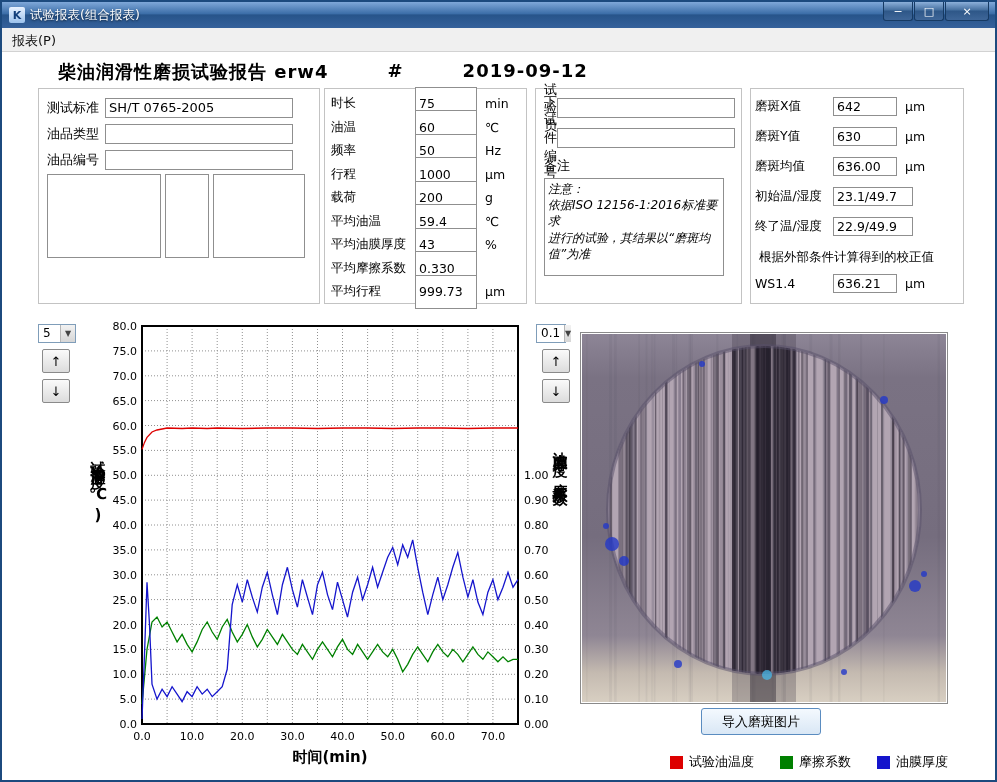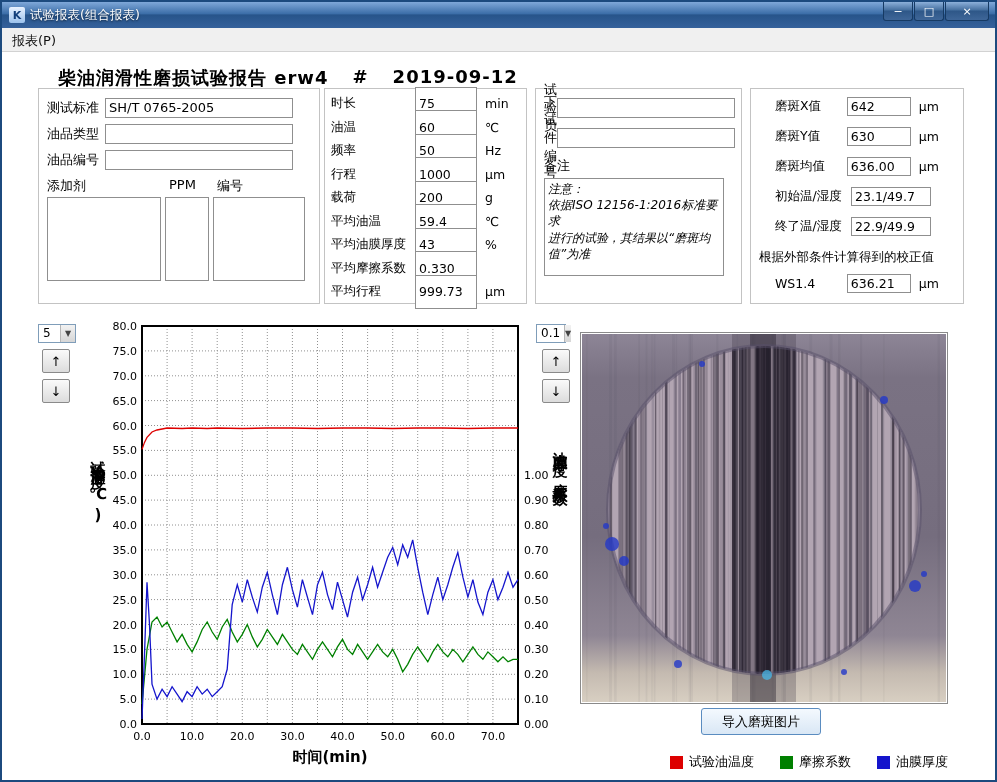--- a/index.html
+++ b/index.html
@@ -18,22 +18,22 @@
   .cap { width:30px; height:19px; margin-left:1px; display:flex; align-items:center; justify-content:center;
     color:#fff; font-size:11px; border:1px solid #163a63; border-top:none; border-radius:0 0 3px 3px;
     background:linear-gradient(#8cb0da,#456f9f 45%,#2e5788 50%,#3e6698); cursor:default; }
   .cap.close { width:44px; }
 
   
   .menubar { position:absolute; left:0; top:26px; right:0; height:24px; background:#f0f0f0; border-bottom:1px solid #d2d2d2; }
   .menu-item { display:inline-block; padding:4px 10px; font-size:13px; color:#111; }
 
   
-  .report-title { position:absolute; left:56px; top:64px; font-size:18px; font-weight:bold; color:#000;
-    display:flex; gap:24px; letter-spacing:1px; }
+  .report-title { position:absolute; left:56px; top:58px; font-size:18px; font-weight:bold; color:#000;
+    display:flex; gap:59px; letter-spacing:1px; }
 
   
   .panel { position:absolute; top:86px; height:216px; border:1px solid #c3c3c3; background:#fff; }
   #panel-sample  { left:36px;  width:282px; padding-top:4px; }
   #panel-params  { left:322px; width:203px; padding-top:3px; }
   #panel-operator{ left:533px; width:207px; padding-top:4px; }
   #panel-results { left:748px; width:214px; padding-top:2px; }
 
   input, textarea { border:1px solid #8f8f8f; background:#fff; font-family:"DejaVu Sans",sans-serif;
     font-size:13px; color:#000; padding:0 3px; }
@@ -54,21 +54,21 @@
   .p-label { width:84px; font-size:12.5px; }
   .p-input { width:62px; height:34px; font-size:12.5px; }
   .p-unit { margin-left:8px; font-size:12.5px; width:28px; }
 
   .op-row { display:flex; align-items:center; margin:0 8px; height:30px; }
   .o-label { width:74px; font-size:13px; }
   .o-input { flex:1; height:20px; }
   .remarks-label { margin:4px 8px 3px; font-size:13px; }
   .remarks-ta { margin:0 8px; width:180px; height:98px;font-style:italic; }
 
-  .res-row { display:flex; align-items:center; margin:0 24px; height:30px; }
+  .res-row { display:flex; align-items:center; margin:0 4px; height:30px; }
   .r-label { width:78px; font-size:12.5px; }
   .r-input { width:64px; height:19px; font-size:12.5px; }
   .r-input.wide { width:80px; }
   .r-unit { margin-left:8px; font-size:12.5px; }
   .res-caption { margin:8px 8px 2px; font-size:12.5px; }
 
   
   .combo { position:absolute; display:flex; align-items:stretch; border:1px solid #7f9db9; background:#fff; height:19px; }
   .combo .val { flex:1; font-size:12px; padding:1px 4px; }
   .combo .arrow { width:15px; background:linear-gradient(#f2f2f2,#d6d6d6); border-left:1px solid #b5b5b5;
@@ -130,25 +130,20 @@
         </div>
         <div class="info-row">
           <span class="f-label">油品类型</span>
           <input class="f-input" style="">
         </div>
         <div class="info-row">
           <span class="f-label">油品编号</span>
           <input class="f-input" style="">
         </div>
       </div>
-    <div class="add-labels">
-      <span>添加剂</span>
-      <span>PPM</span>
-      <span>编号</span>
-    </div>
     <div class="ta-row">
       <textarea style=""></textarea>
       <textarea style=""></textarea>
       <textarea style=""></textarea>
     </div>
   </div>
 
   <div class="panel" id="panel-params">
     <div id="param-rows">
         <div class="param-row">

